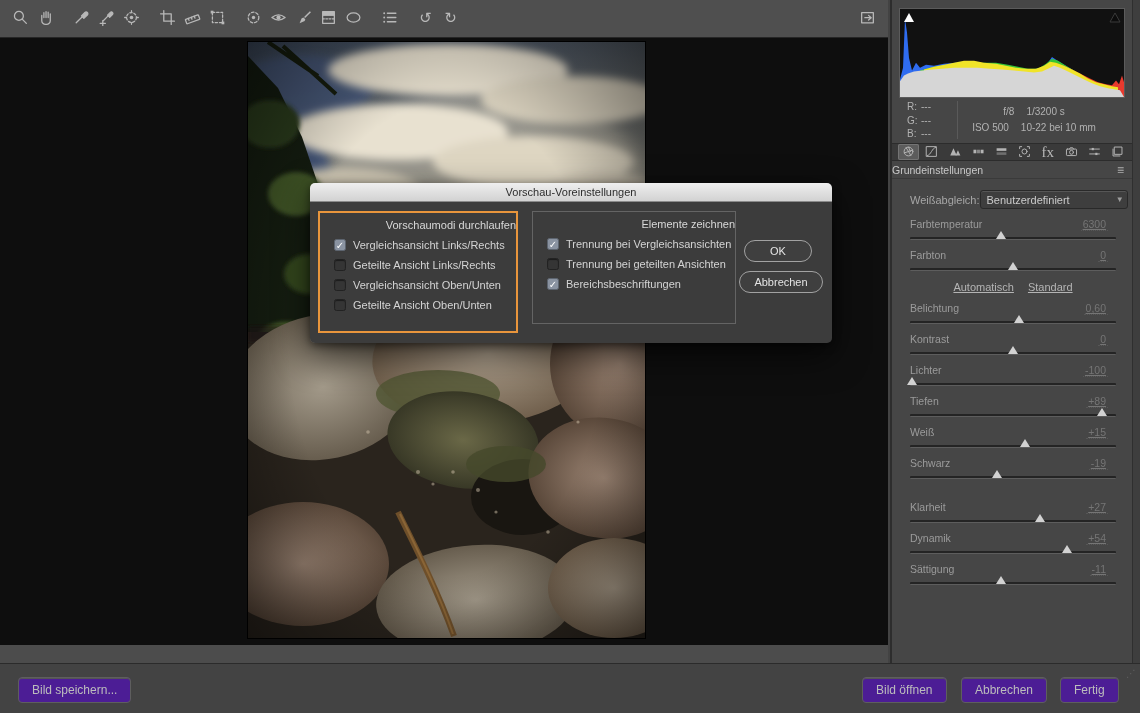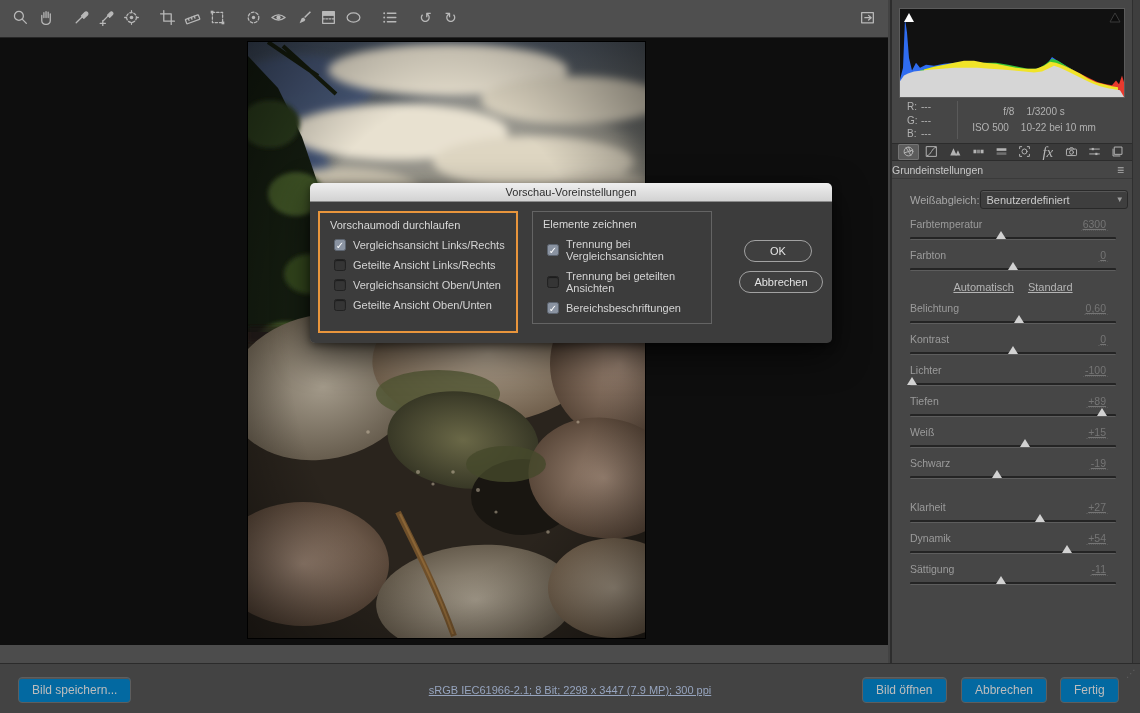--- a/index.html
+++ b/index.html
@@ -36,22 +36,22 @@
   .vplain { border:none; background:none; }
 
   
   .dialog { position:absolute; left:310px; top:183px; width:522px; height:160px; border-radius:5px;
             box-shadow:0 12px 34px rgba(0,0,0,.6), 0 2px 8px rgba(0,0,0,.5); z-index:5; }
   .dlg-title { height:19px; border-radius:5px 5px 0 0; background:linear-gradient(#efefef,#d2d2d2);
                border-bottom:1px solid #8a8a8a; color:#2d2d2d; text-align:center; line-height:19px; font-size:11px; }
   .dlg-body { position:relative; height:141px; background:#3c3c3c; border-radius:0 0 5px 5px; }
   .group { position:absolute; }
   .group.orange { left:8px; top:9px; width:200px; height:122px; border:2px solid #e8953c; }
-  .group.plain  { left:222px; top:9px; width:180px; height:113px; border:1px solid #646464; }
-  .group-title { margin:6px 0 2px 10px; color:#d8d8d8; }
+  .group.plain  { left:222px; top:9px; width:204px; height:113px; border:1px solid #646464; }
+  .group-title { margin:6px 0 2px 10px; color:#d8d8d8;text-align:right; }
   .cbrow { display:flex; align-items:center; margin:8px 0 0 14px; cursor:pointer; }
   .cb { width:12px; height:12px; border-radius:2.5px; margin-right:7px; flex:0 0 auto;
         background:#353535; border:1px solid #222; box-shadow:inset 0 1px 1px rgba(0,0,0,.5);
         font-family:"DejaVu Sans",sans-serif; font-size:10px; line-height:11px; text-align:center; color:transparent; }
   .cb.checked { background:#8a93a1; border-color:#5d6570; color:#fff; box-shadow:none; }
   .cbtext { color:#d4d4d4; }
   .pill { position:absolute; border:1px solid #a2a2a2; border-radius:11px; background:#3f3f3f;
           color:#e4e4e4; text-align:center; line-height:20px; height:22px; cursor:pointer; }
   .pill.ok { left:434px; top:38px; width:68px; }
   .pill.cancel { left:429px; top:69px; width:84px; }
@@ -68,21 +68,21 @@
   .exif { position:absolute; left:7px; top:100px; width:226px; height:42px; font-size:10px; color:#b2b2b2; }
   .rgb-col { position:absolute; left:8px; top:0; line-height:13.5px; }
   .rgb-col b { font-weight:normal; display:inline-block; width:14px; }
   .exif-div { position:absolute; left:58px; top:1px; height:38px; border-left:1px solid #5a5a5a; }
   .exp-col { position:absolute; left:44px; right:0; top:4px; text-align:center; line-height:16px; }
   .exp-col span { margin:0 6px; }
   .tabs { position:absolute; left:0; top:143px; width:242px; height:18px; background:#3a3a3a;
           border-top:1px solid #2c2c2c; border-bottom:1px solid #2c2c2c; display:flex; align-items:center; padding:0 6px; gap:2px;}
   .tab { width:22px; height:16px; display:flex; align-items:center; justify-content:center; cursor:pointer; border-radius:2px;}
   .tab.active { background:#5c5c5c; box-shadow:inset 0 0 0 1px #747474; }
-  .tab .fx { font-style:italic; font-size:15px; color:#b8b8b8; font-family:"Liberation Serif",serif; }
+  .tab .fx { font-size:15px; color:#b8b8b8; font-family:"Liberation Serif",serif; }
   .panel-header { position:absolute; left:0; top:162px; width:242px; height:17px; text-align:left;
                   font-size:10.5px; color:#c8c8c8; line-height:17px; border-bottom:1px solid #3a3a3a; }
   .panel-menu { position:absolute; right:10px; top:0; color:#b0b0b0; cursor:pointer; font-size:12px; }
 
   .controls { position:absolute; left:0; top:180px; width:242px; }
   .wb-row { display:flex; align-items:center; margin:10px 18px 6px 18px; }
   .wb-label { color:#a6a6a6; }
   .select { margin-left:auto; width:148px; height:19px; background:#3e3e3e; border:1px solid #292929;
             box-shadow:inset 0 1px 0 #565656; border-radius:3px; display:flex; align-items:center;
             padding:0 6px; color:#cbcbcb; cursor:pointer;gap:46px; }
@@ -95,21 +95,21 @@
   .sthumb { position:absolute; top:-6px; width:0; height:0; transform:translateX(-50%);
             border-left:5.5px solid transparent; border-right:5.5px solid transparent;
             border-bottom:8px solid #d2d2d2; cursor:pointer; }
   .links-row { display:flex; justify-content:center; gap:14px; margin:10px 0 2px 0; }
   .links-row span { color:#b4b4b4; text-decoration:underline; cursor:pointer; }
   .spacer14 { height:13px; }
 
   
   .bottom-bar { position:absolute; left:0; top:663px; width:1140px; height:50px; background:#434343;
                 border-top:1px solid #2b2b2b; }
-  .btn { position:absolute; top:13px; height:26px; background:#0369a1; border:1px solid #5e5e5e;
+  .btn { position:absolute; top:13px; height:26px; background:#4c1d95; border:1px solid #5e5e5e;
          border-radius:4px; color:#bdbdbd; font-size:12px; text-align:center; line-height:24px;
          cursor:pointer; padding:0 13px; box-shadow:inset 0 1px 0 #555; }
   .btn-save { left:18px; }
   .btn-open { left:862px; }
   .btn-cancel { left:961px; }
   .btn-done { left:1060px; }
   .wf-link { position:absolute; left:0; right:0; top:20px; text-align:center; }
   .wf-link span { color:#96a4be; text-decoration:underline; font-size:11px; cursor:pointer; }
   .grip { position:absolute; right:4px; top:4px; color:#5e5e5e; font-size:10px; }
 </style>
@@ -603,20 +603,19 @@
             <span class="sthumb" style="left: 44%;"></span>
           </div>
         </div>
     </div>
 
   </div>
   <div class="panel-scrollbar"></div>
 
   <div class="bottom-bar">
     <div class="btn btn-save">Bild speichern...</div>
-    <div class="wf-link"><span>sRGB IEC61966-2.1; 8 Bit; 2298 x 3447 (7.9 MP); 300 ppi</span></div>
     <div class="btn btn-open">Bild öffnen</div>
     <div class="btn btn-cancel">Abbrechen</div>
     <div class="btn btn-done">Fertig</div>
     <div class="grip">⋰</div>
   </div>
 
 </div>
 
 </body></html>

